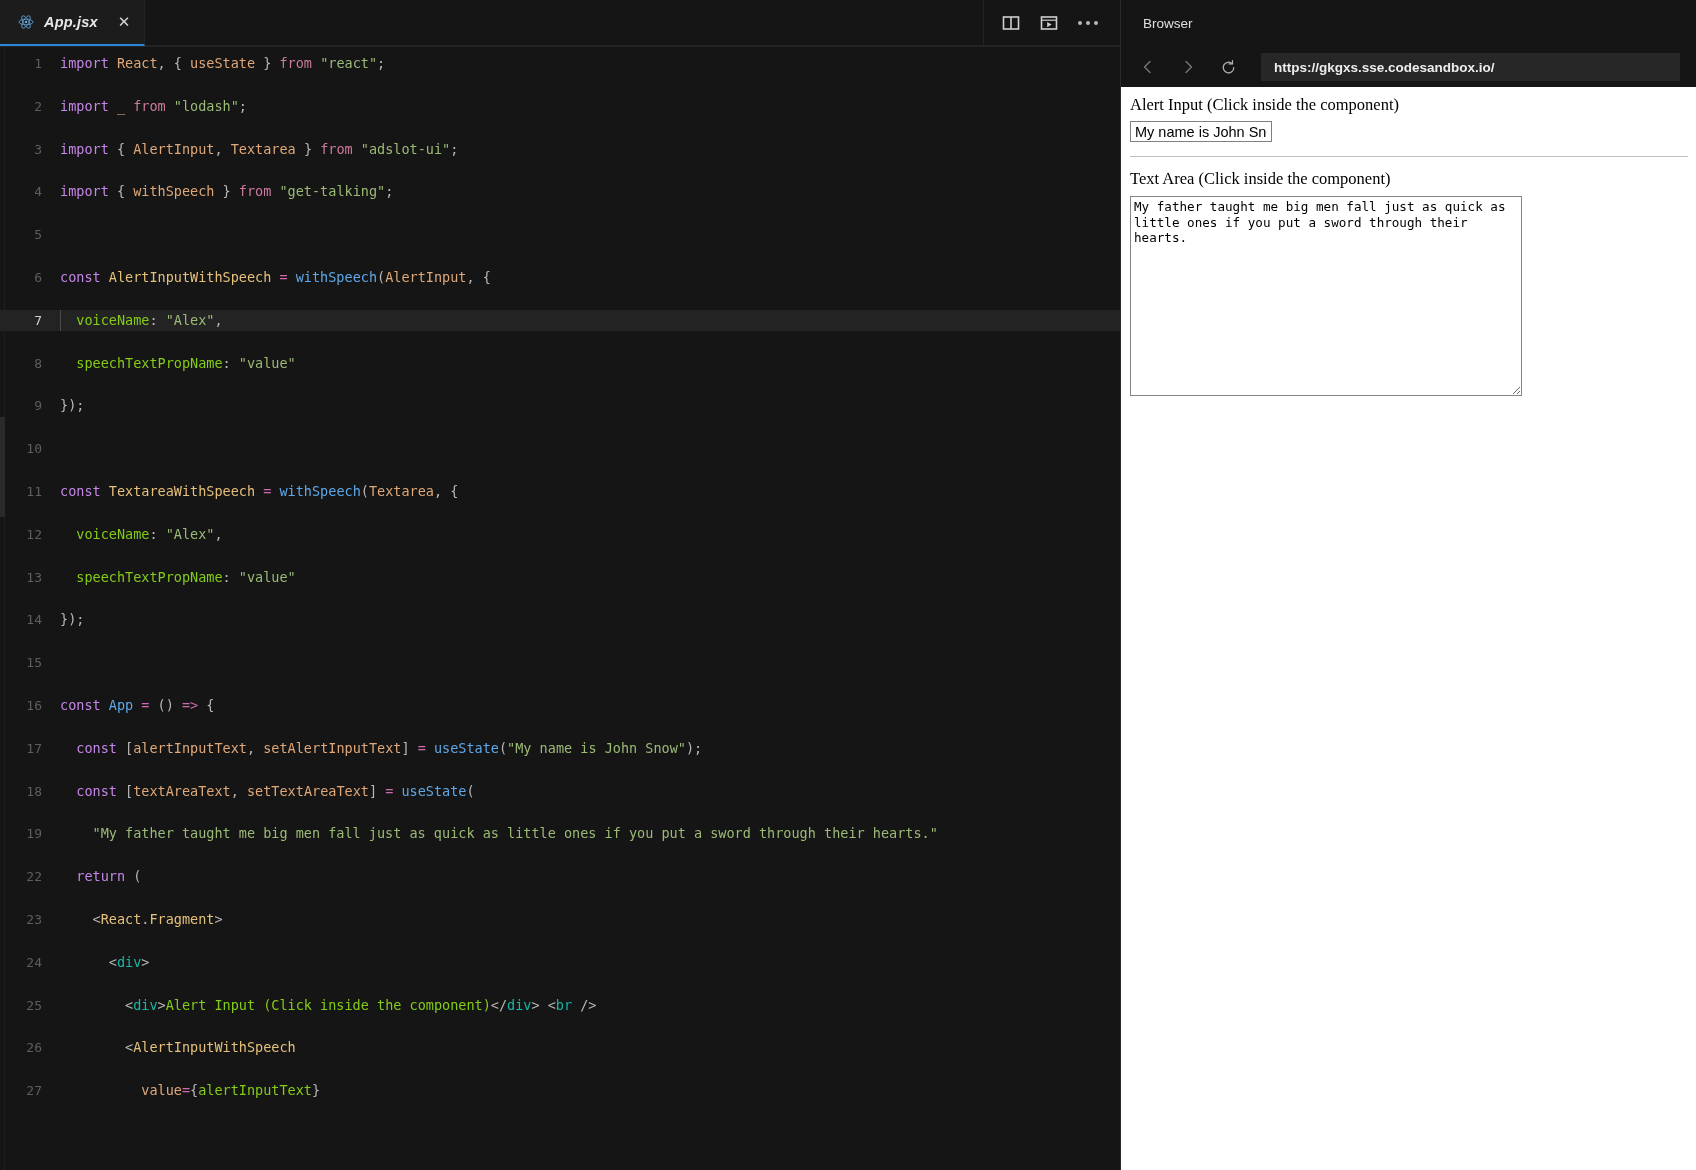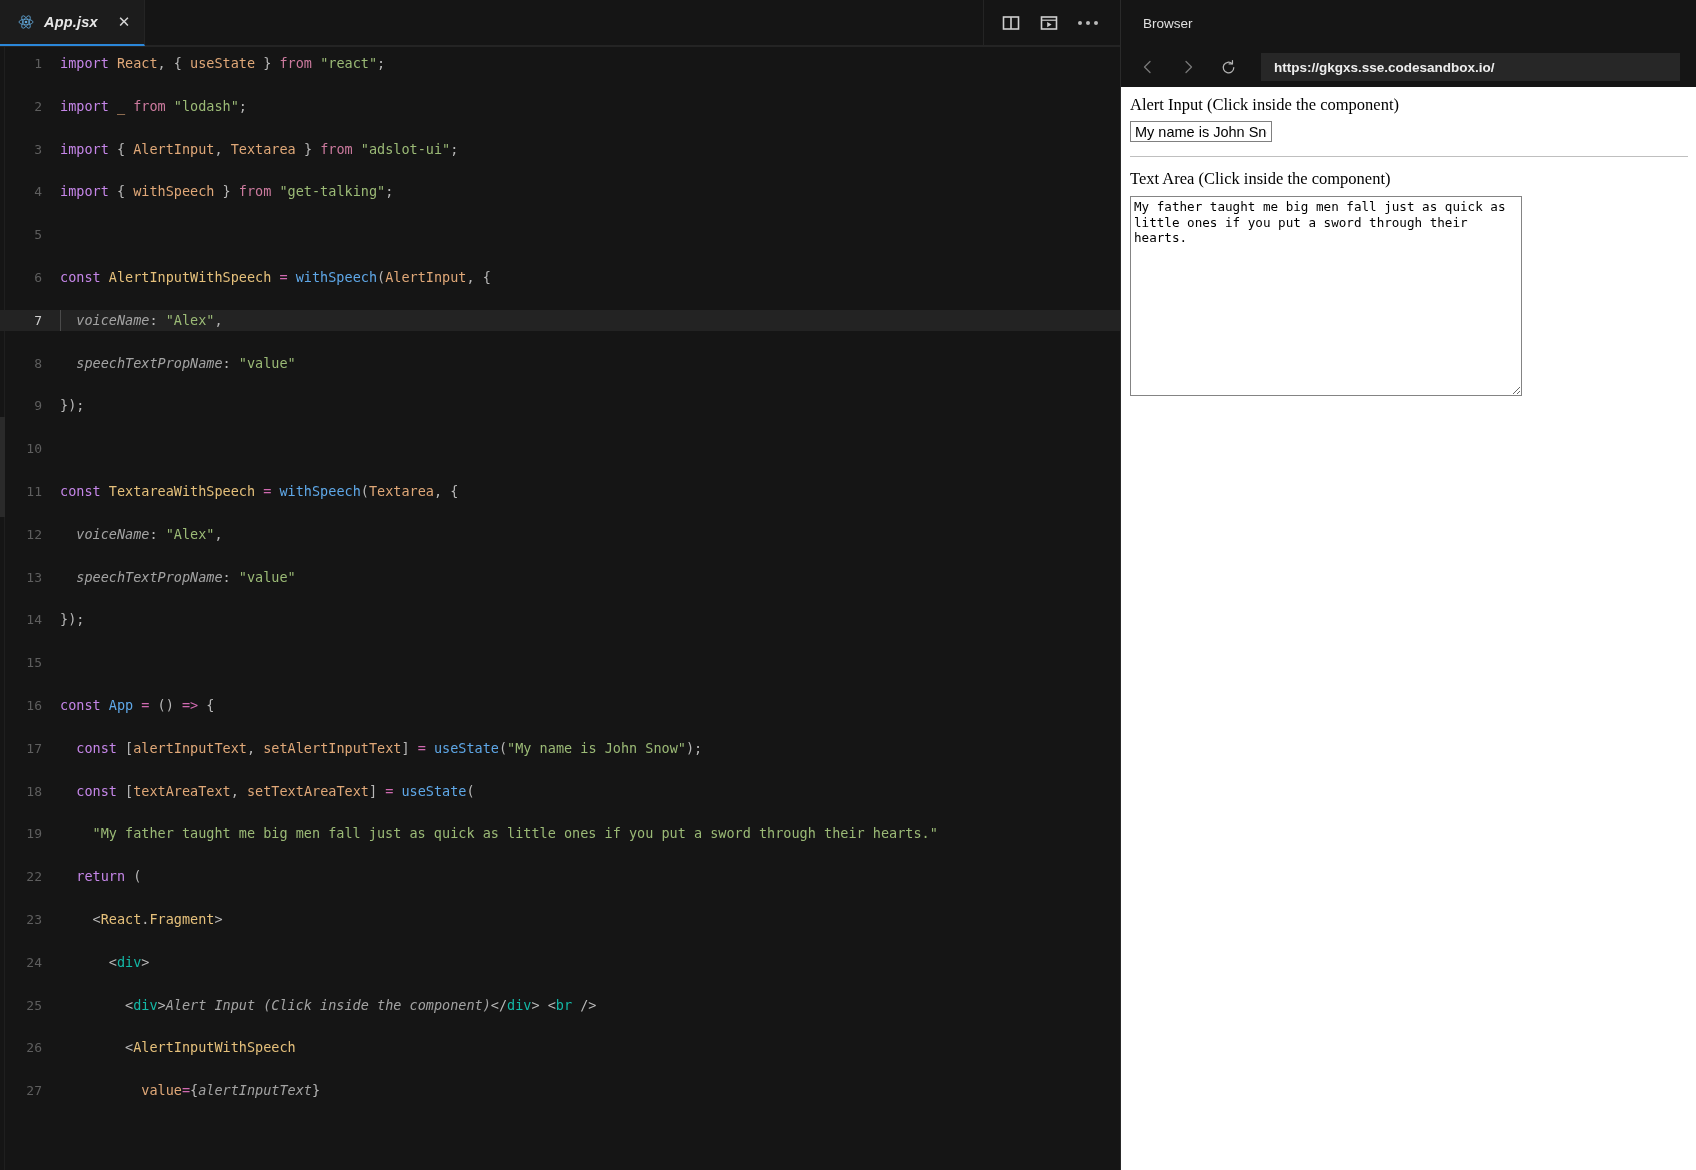--- a/index.html
+++ b/index.html
@@ -91,21 +91,21 @@
   .src { display: inline; }
 
   
   .t-kw   { color: #c586e8; text-align: right; }
   .t-kw2  { color: #cc7a9e; }
   .t-var  { color: #e0a878; }
   .t-fn   { color: #5fa8e8; }
   .t-str  { color: #9bba76; }
   .t-comp { color: #e5c07b; }
   .t-tag  { color: #14b8a6; }
-  .t-plain{ color: #a3a3a3; font-style: italic; }
+  .t-plain{ color: #84cc16; }
   .t-punc { color: #b8b8b8; }
   .t-op   { color: #d06ab0; }
 
   
   .browser-pane {
     flex: 1 1 auto; height: 1170px;
     background: #151515;
     display: flex; flex-direction: column;
     border-left: 1px solid #2a2a2a;
   }

